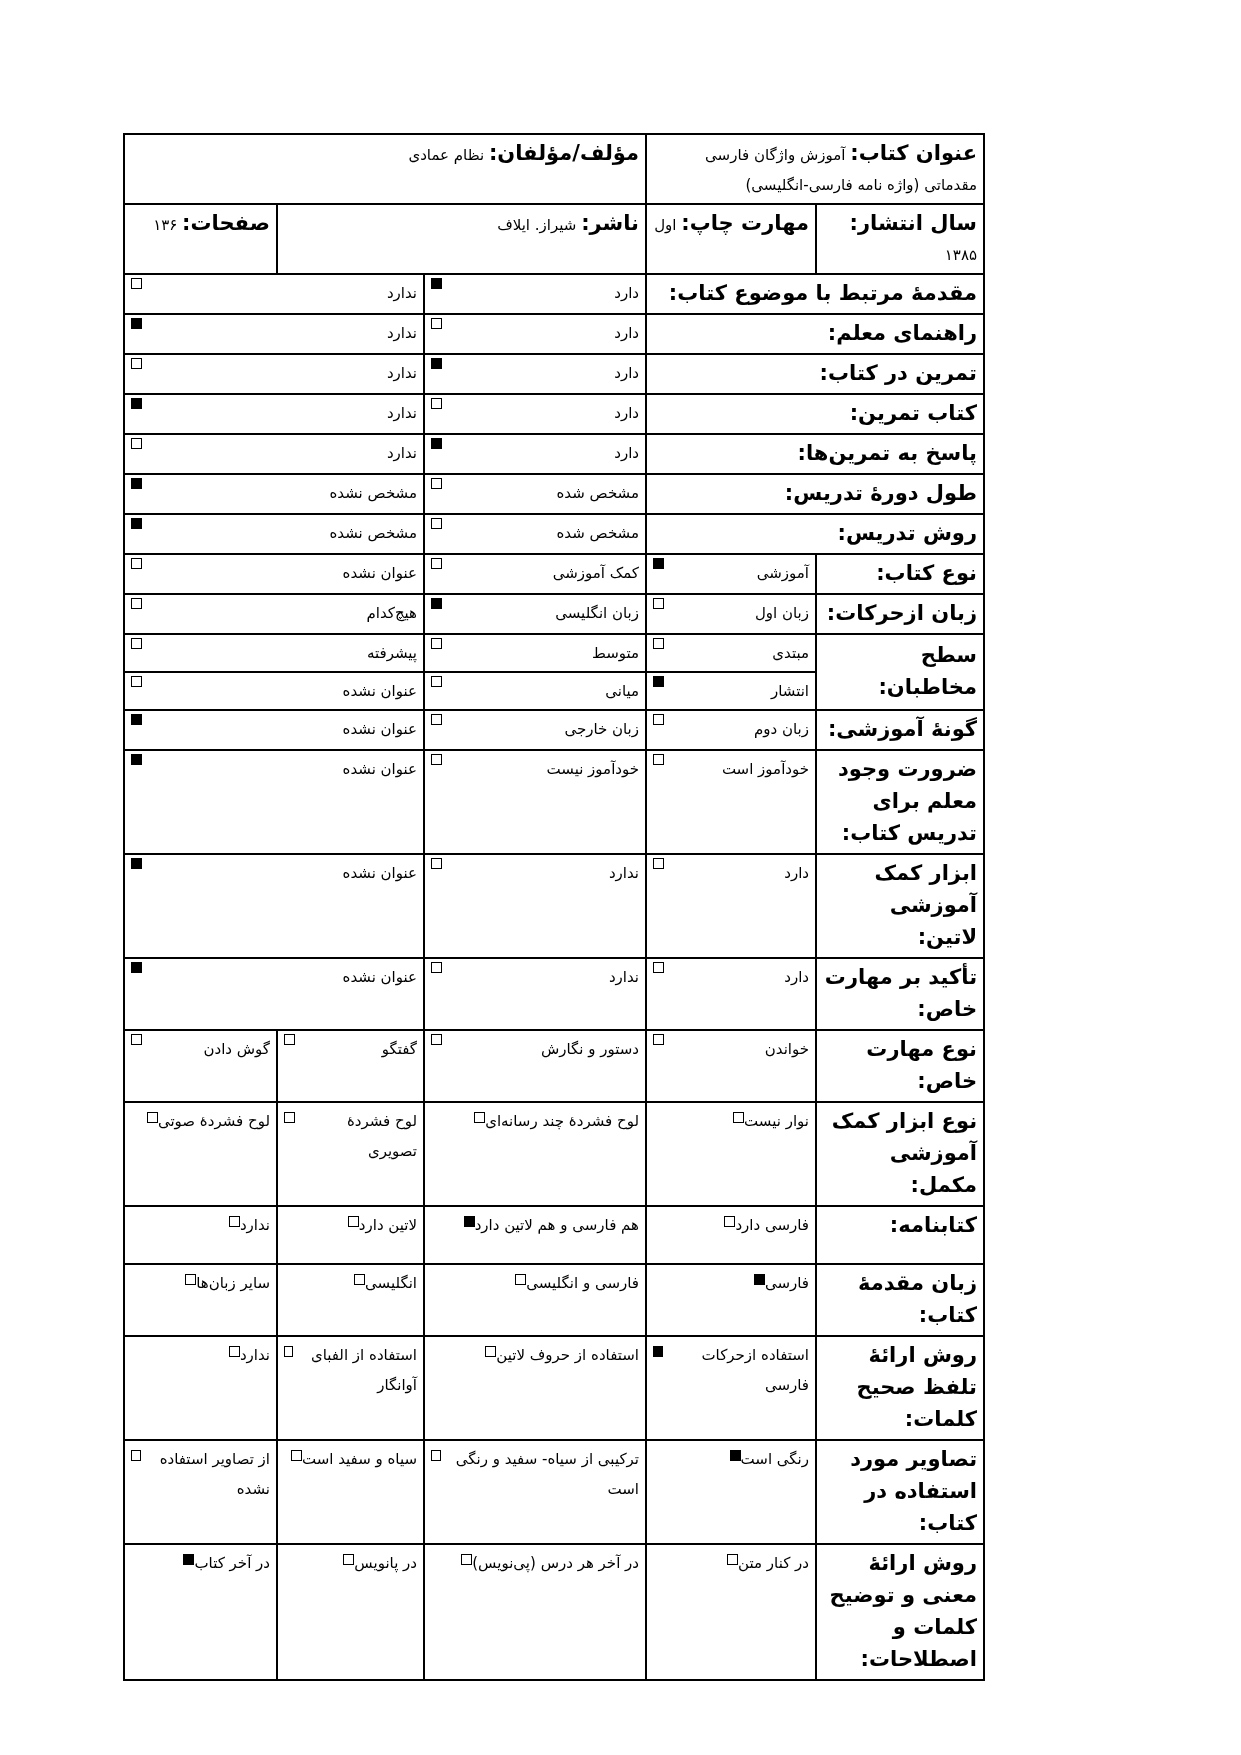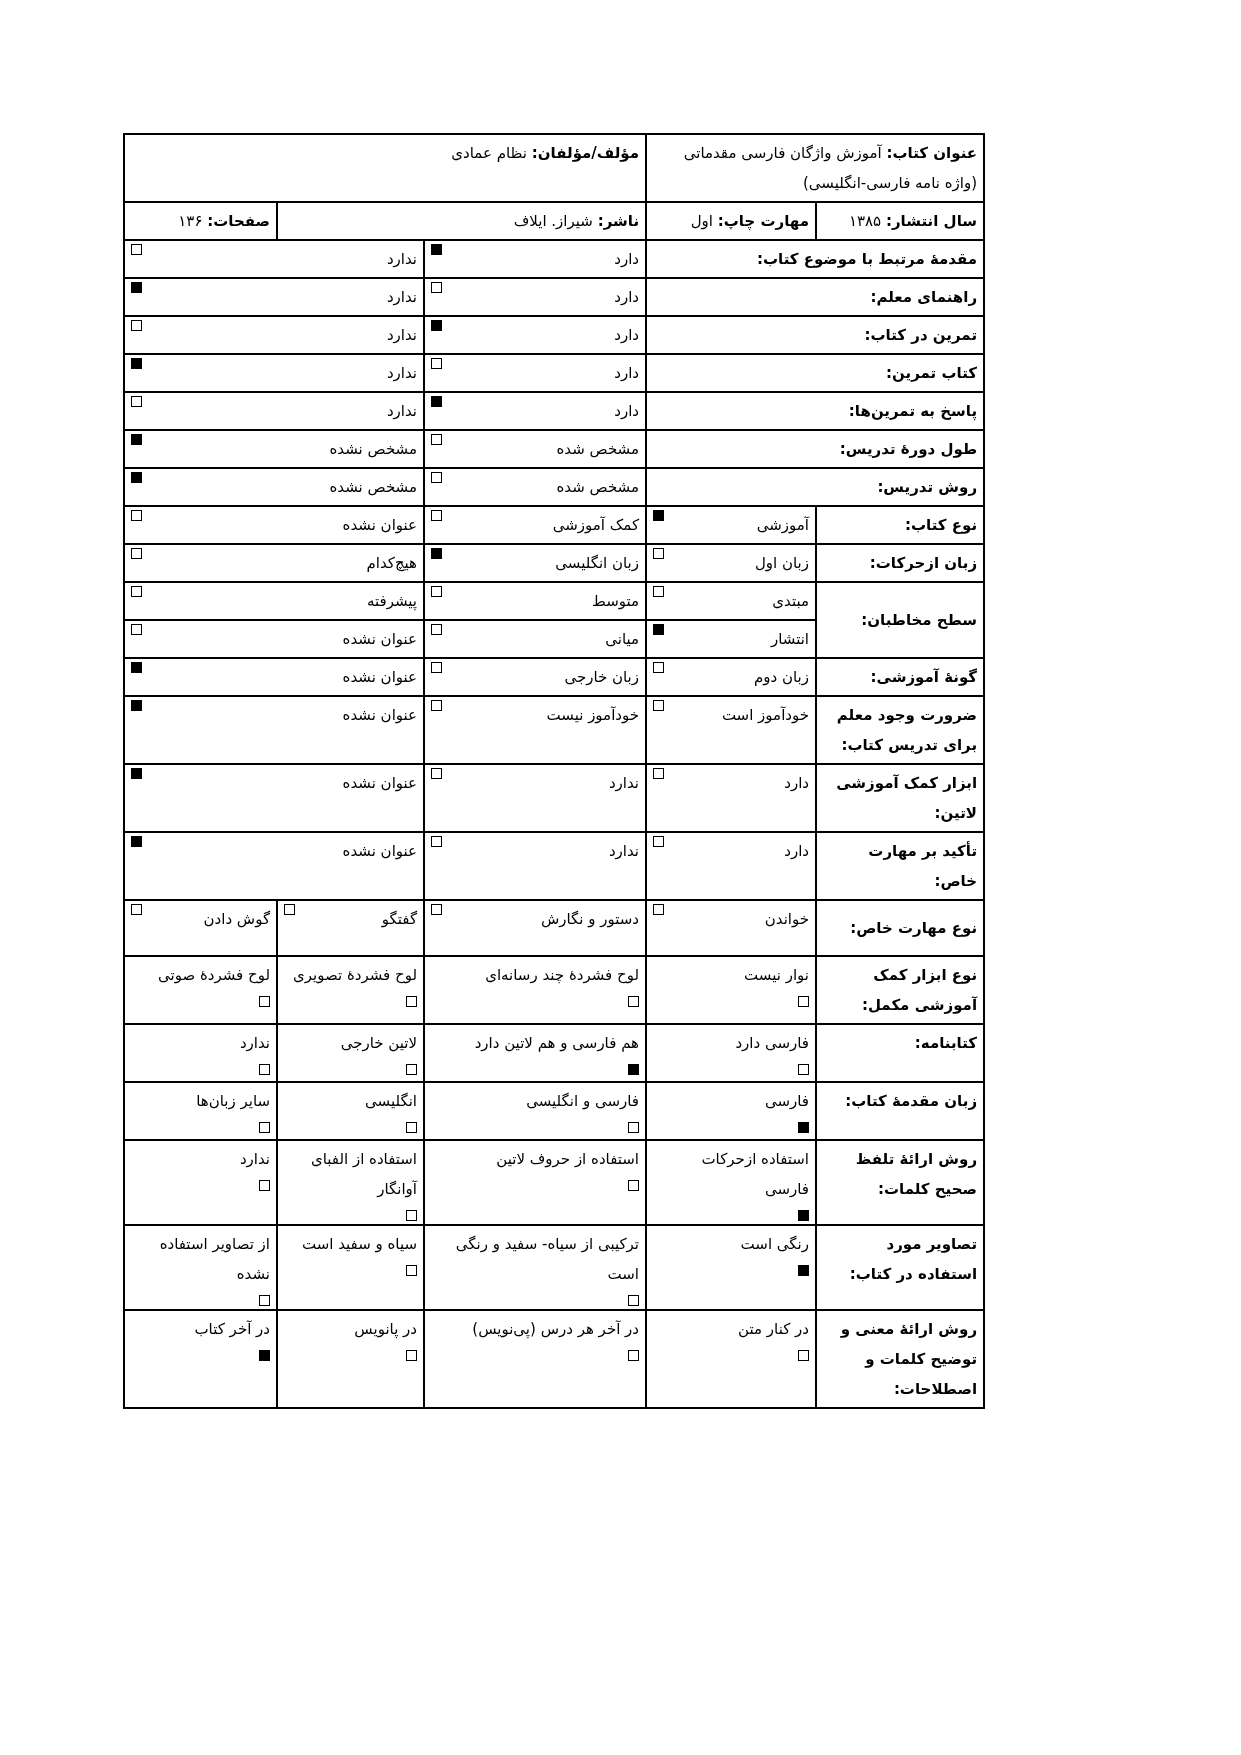--- a/index.html
+++ b/index.html
@@ -1,24 +1,24 @@
 <!DOCTYPE html>
 <html><head>
 <meta charset="utf-8">
 <style>
   html, body { margin: 0; padding: 0; background: #ffffff; }
   body { width: 1241px; height: 1755px; position: relative; font-family: "DejaVu Sans", sans-serif; color: #000; }
   .page { position: absolute; left: 123px; top: 133px; width: 860px; }
   table.form { width: 860px; border-collapse: collapse; direction: rtl; table-layout: fixed; }
   table.form td { border: 2px solid #000; vertical-align: top; padding: 3px 6px; font-size: 15px; line-height: 30px; }
-  .lbl { font-weight: bold; font-size: 15px; }
+  .lbl { font-weight: bold; font-size: 21px; }
   .cb { display: inline-block; width: 11px; height: 11px; border: 1px solid #000; box-sizing: border-box; vertical-align: middle; }
   .cb.on { background: #000; }
   .opt { display: flex; justify-content: space-between; align-items: flex-start; }
-  .opt-stack { display: flex; flex-direction: column; }
+  .opt-stack { display: flex; }
   .opt-stack .cb { margin-top: 6px; align-self: flex-start; }
   .v-mid { vertical-align: middle !important; text-align: right; }
 </style>
 </head>
 <body>
 
 <div class="page">
   <table class="form" id="form-table">
     <colgroup>
       <col style="width:168px">
@@ -391,21 +391,21 @@
             </div>
           </td>
           <td>
             <div class="opt-stack">
               <span>هم فارسی و هم لاتین دارد</span>
               <span class="cb on" role="checkbox" aria-checked="true"></span>
             </div>
           </td>
           <td>
             <div class="opt-stack">
-              <span>لاتین خارجی</span>
+              <span>لاتین دارد</span>
               <span class="cb" role="checkbox" aria-checked="false"></span>
             </div>
           </td>
           <td>
             <div class="opt-stack">
               <span>ندارد</span>
               <span class="cb" role="checkbox" aria-checked="false"></span>
             </div>
           </td>
         </tr>

